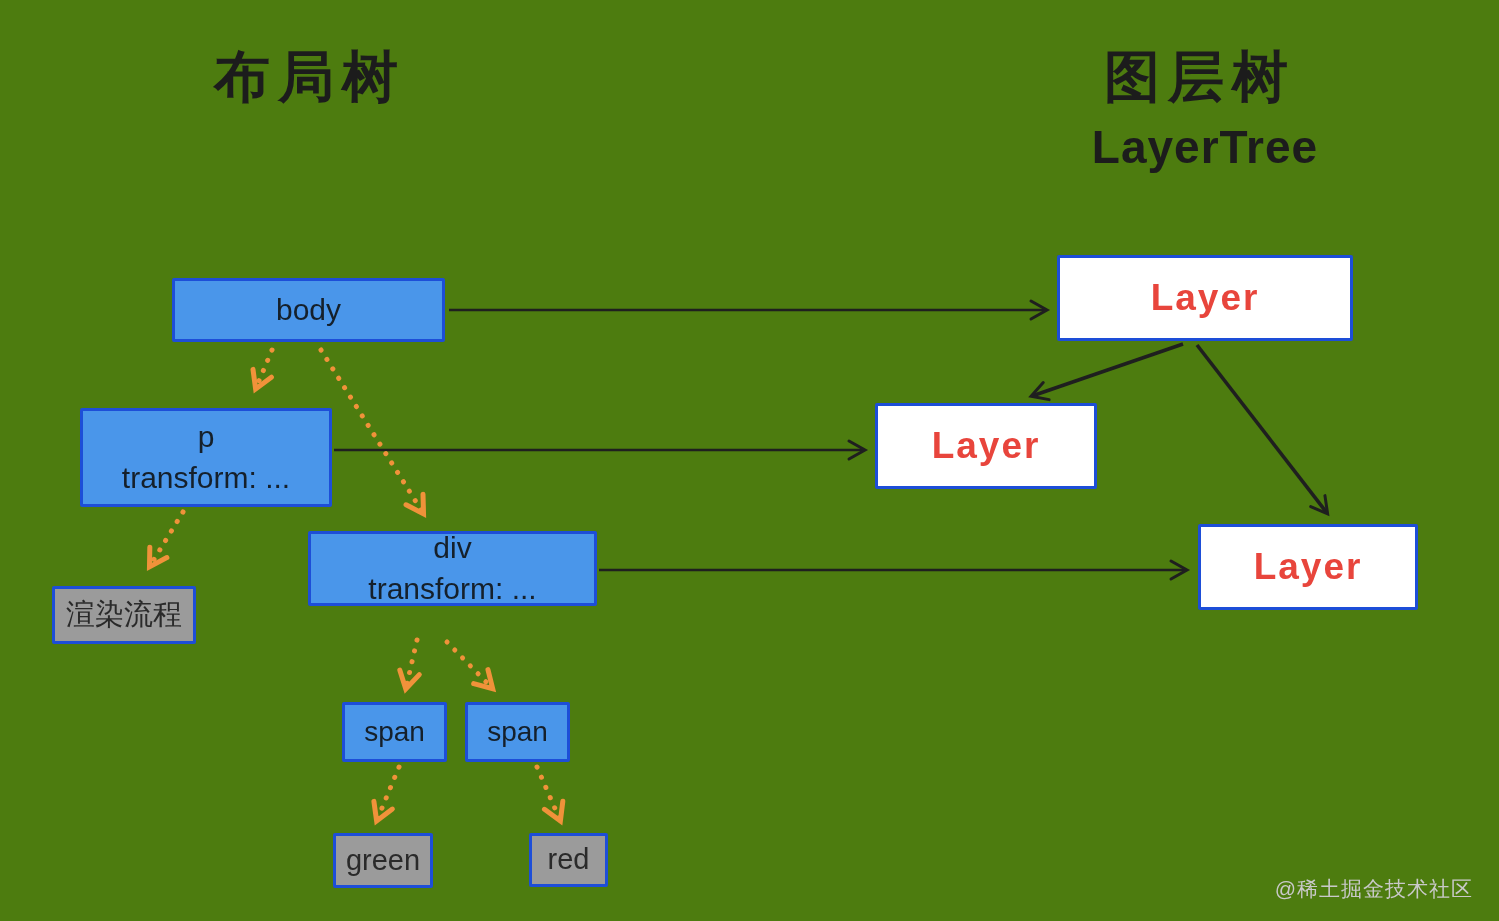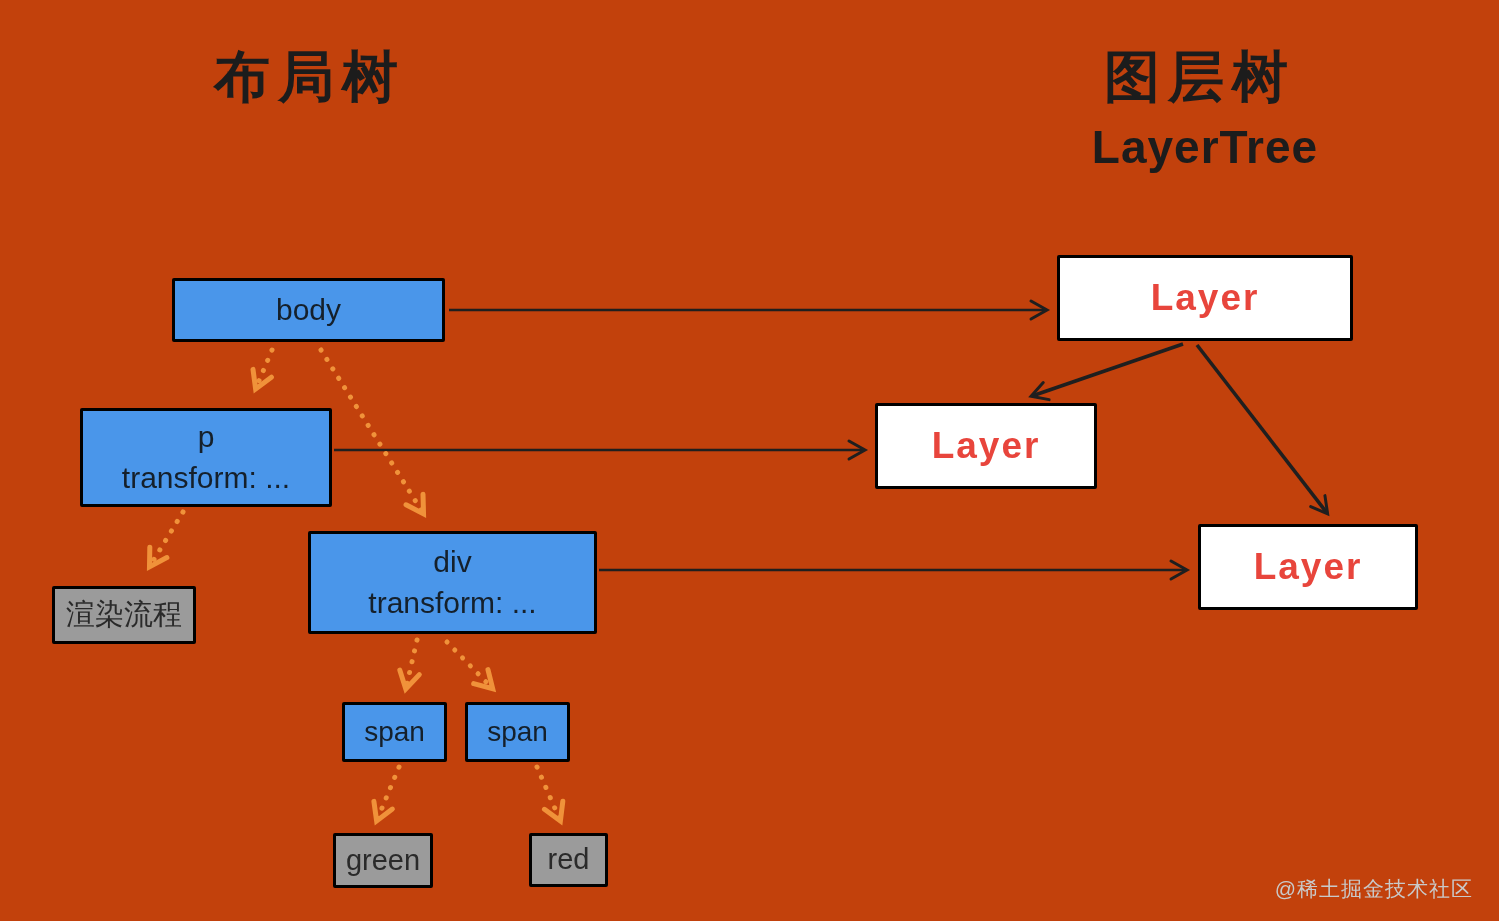--- a/index.html
+++ b/index.html
@@ -1,19 +1,19 @@
 <!DOCTYPE html>
 <html><head>
 <meta charset="utf-8">
 <style>
   html,body{margin:0;padding:0;background:#ffffff;}
   .canvas{
     position:relative;
     width:1499px;height:921px;
-    background:#c2410c;
+    background:#4d7c0f;
     overflow:hidden;
     font-family:"Liberation Sans", sans-serif;
   }
   .title-zh{
     position:absolute;
     font-size:56px;
     font-weight:700;
     color:#1c1c1c;
     text-align:center;
     letter-spacing:8px;
@@ -26,21 +26,21 @@
     text-align:center;
     letter-spacing:1px;
   }
   .node{
     position:absolute;
     display:flex;
     flex-direction:column;
     align-items:center;
     justify-content:center;
     box-sizing:border-box;
-    border:3px solid #000000;
+    border:3px solid #1d4ed8;
     border-radius:2px;
     line-height:1.35;
   }
   .node.blue{
     background:#4a96ea;
     color:#15202b;
     font-size:30px;
   }
   .node.gray{
     background:#9b9b9b;
@@ -105,21 +105,21 @@
 
   <div class="node blue" style="left:172px;top:278px;width:273px;height:64px;">
     <span>body</span>
   </div>
 
   <div class="node blue" style="left:80px;top:408px;width:252px;height:99px;">
     <span>p</span>
     <span>transform: ...</span>
   </div>
 
-  <div class="node blue" style="left:308px;top:531px;width:289px;height:103px;">
+  <div class="node blue" style="left:308px;top:531px;width:289px;height:75px;">
     <span>div</span>
     <span>transform: ...</span>
   </div>
 
   <div class="node blue" style="left:342px;top:702px;width:105px;height:60px;font-size:28px;">
     <span>span</span>
   </div>
 
   <div class="node blue" style="left:465px;top:702px;width:105px;height:60px;font-size:28px;">
     <span>span</span>

